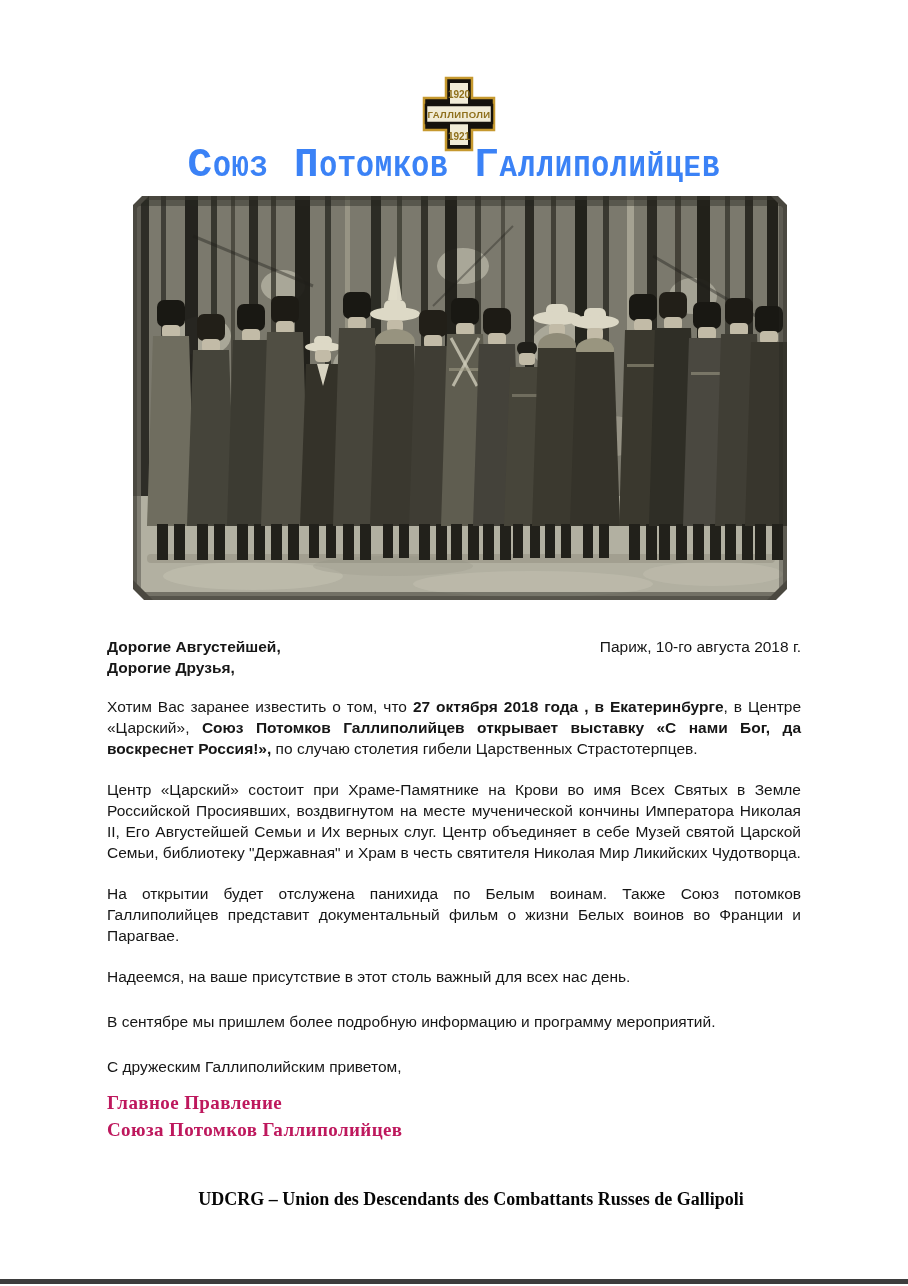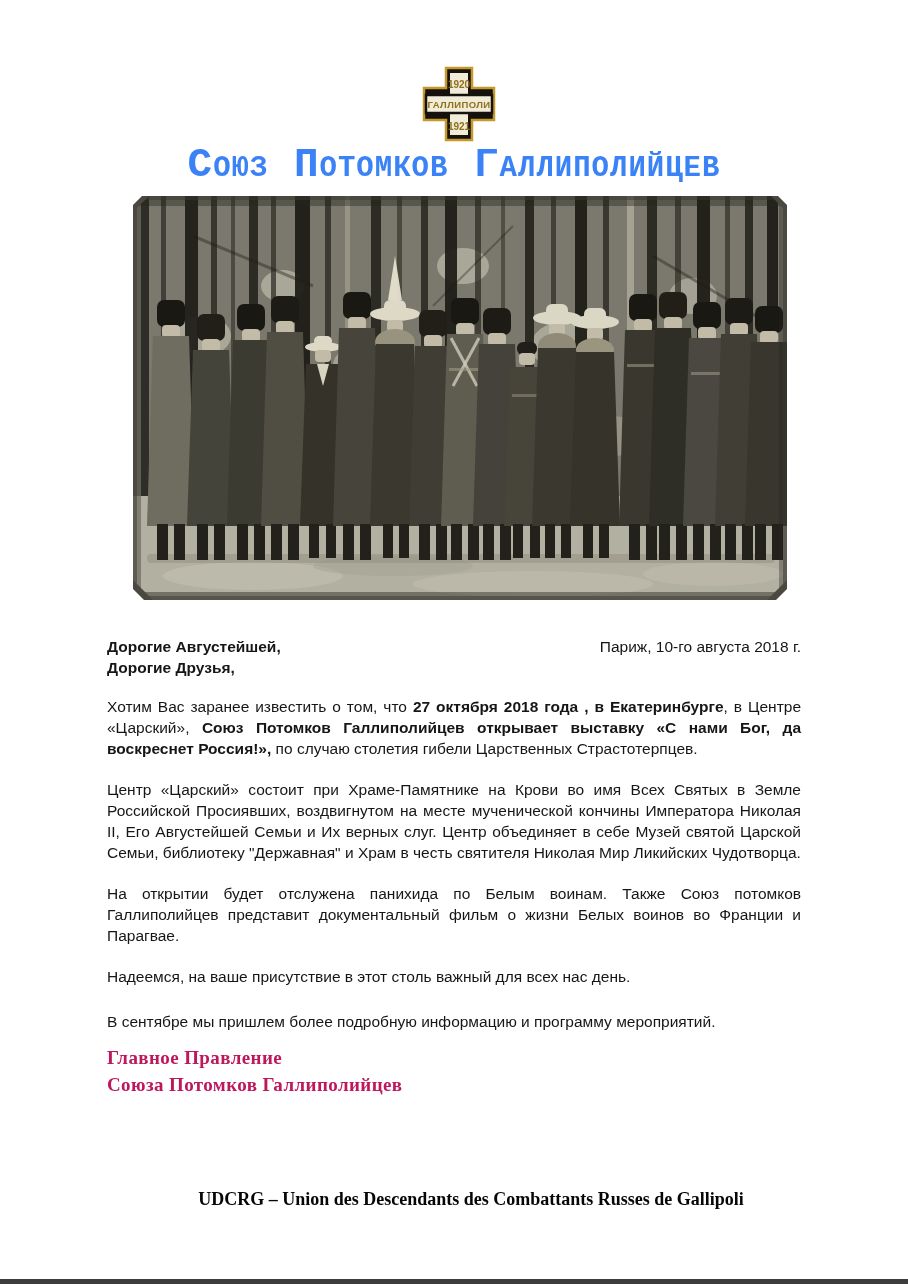--- a/index.html
+++ b/index.html
@@ -10,21 +10,21 @@
     height: 1286px;
     margin: 0 auto;
     background: #ffffff;
     overflow: hidden;
     font-family: "Liberation Sans", "DejaVu Sans", sans-serif;
     color: #111111;
   }
   .logo {
     position: absolute;
     left: 422px;
-    top: 66px;
+    top: 76px;
     width: 74px;
     height: 76px;
   }
   .logo svg { display: block; }
   .page-title {
     position: absolute;
     top: 142px;
     left: 0;
     width: 100%;
     text-align: center;
@@ -312,20 +312,21 @@
         <div>Дорогие Друзья,</div>
       </div>
       <div class="dateline">Париж, 10-го августа 2018 г.</div>
     </div>
 
     <p class="para p1"><span>Хотим Вас заранее известить о том, что </span><span class="b">27 октября 2018 года , в Екатеринбурге</span><span>, в Центре «Царский», </span><span class="b">Союз Потомков Галлиполийцев открывает выставку «С нами Бог, да воскреснет Россия!»,</span><span> по случаю столетия гибели Царственных Страстотерпцев.</span></p>
     <p class="para p2"><span>Центр «Царский» состоит при Храме-Памятнике на Крови во имя Всех Святых в Земле Российской Просиявших, воздвигнутом на месте мученической кончины Императора Николая II, Его Августейшей Семьи и Их верных слуг. Центр объединяет в себе Музей святой Царской Семьи, библиотеку "Державная" и Храм в честь святителя Николая Мир Ликийских Чудотворца.</span></p>
     <p class="para p3"><span>На открытии будет отслужена панихида по Белым воинам. Также Союз потомков Галлиполийцев представит документальный фильм о жизни Белых воинов во Франции и Парагвае.</span></p>
     <p class="para p4 single"><span>Надеемся, на ваше присутствие в этот столь важный для всех нас день.</span></p>
     <p class="para p5 single"><span>В сентябре мы пришлем более подробную информацию и программу мероприятий.</span></p>
+    <p class="para p6 single"><span>С дружеским Галлиполийским приветом,</span></p>
 
     <div class="signature-block">
       <div>Главное Правление</div>
       <div>Союза Потомков Галлиполийцев</div>
     </div>
   </div>
 
   <div class="footer">
     <div>UDCRG – Union des Descendants des Combattants Russes de Gallipoli</div>
   </div>

